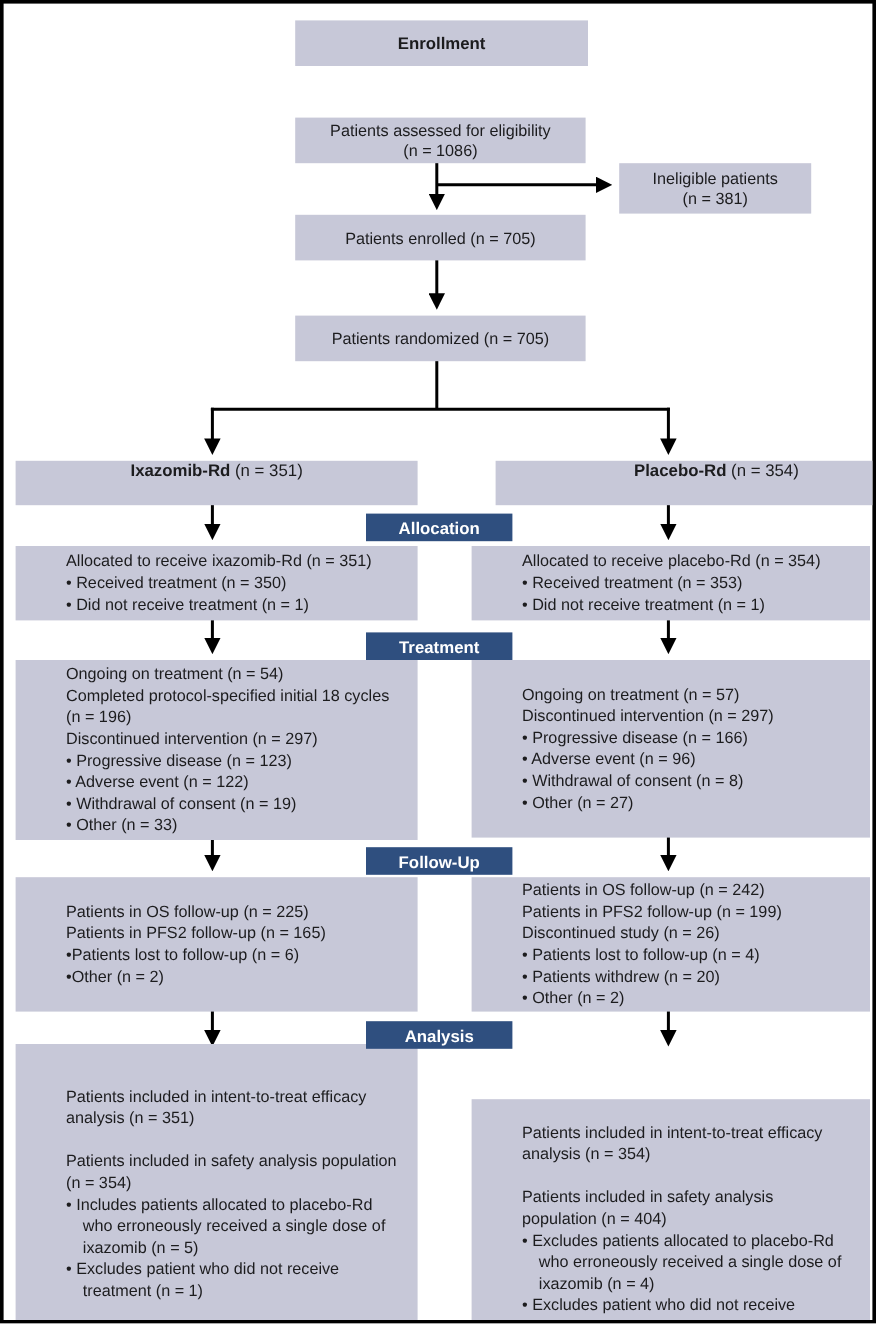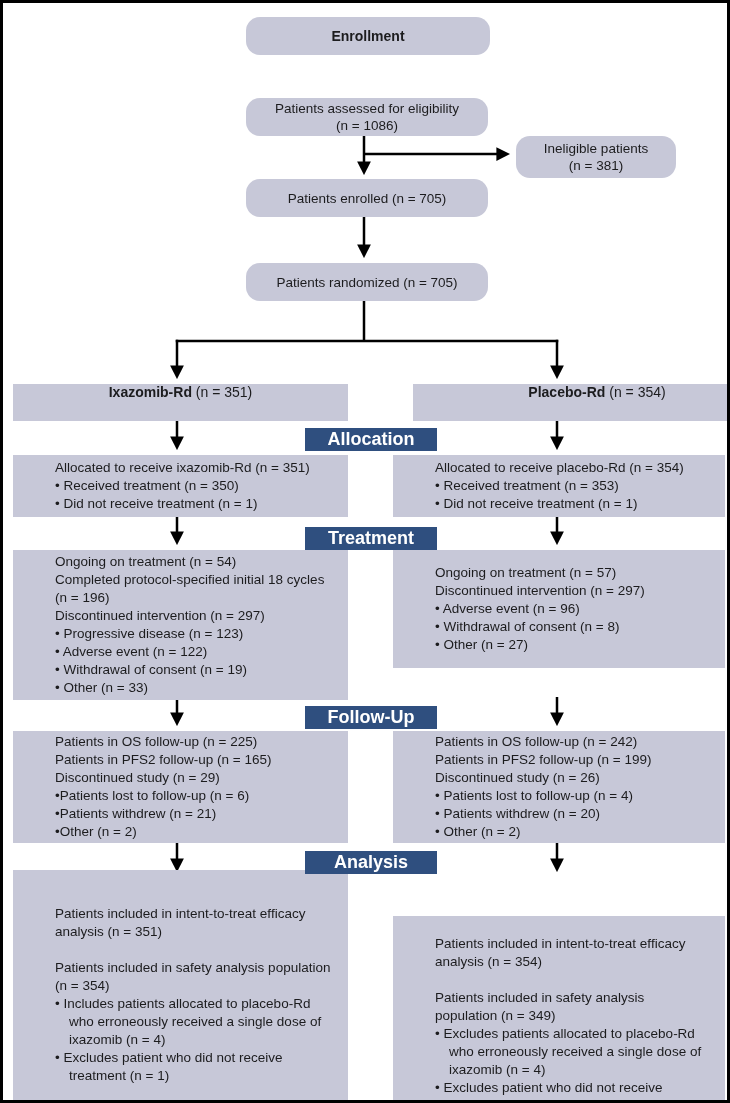--- a/index.html
+++ b/index.html
@@ -20,42 +20,42 @@
   .box {
     position: absolute;
     background: var(--box-fill, #c7c8d8);
     box-sizing: border-box;
     z-index: 2;
   }
   .center-box {
     display: flex; flex-direction: column;
     align-items: center; justify-content: center;
     text-align: center;
-    font-size: 13.5px; line-height: 17px; border-radius: 14px;
+    font-size: 13.5px; line-height: 17px;
   }
   .title-box { font-weight: bold; font-size: 14px; }
   .arm-header {
     display:flex; align-items:flex-start; justify-content:center;
     font-size: 14px; line-height: 16px;
   }
   .arm-header .b { font-weight: bold; }
   .content-box {
     display:flex; flex-direction:column; justify-content:center;
     font-size: 13.5px;
     padding: 0 16px 0 42px;
   }
   .content-box .line { line-height: 18px; min-height: 18px; }
   .content-box .bullet { padding-left: 14px; text-indent: -14px; }
   .banner {
     position:absolute;
-    width: 132px; height: 23px;
+    width: 122px; height: 23px;
     left: 302px;
     background: var(--banner-fill, #2f4f7f);
     color: var(--banner-text, #ffffff);
-    font-weight: bold; font-size: 18px;
+    font-weight: bold; font-size: 14px;
     display:flex; align-items:center; justify-content:center;
     z-index: 3;
   }
 </style>
 </head>
 <body>
 
 <div class="page">
 
   <svg class="connectors" viewBox="0 0 730 1103" xmlns="http://www.w3.org/2000/svg">
@@ -132,53 +132,52 @@
 
   <div class="box content-box" style="left:10px; top:547px; width:335px; height:150px;">
       <div class="line">Ongoing on treatment (n = 54)</div>
       <div class="line">Completed protocol-specified initial 18 cycles (n = 196)</div>
       <div class="line">Discontinued intervention (n = 297)</div>
       <div class="line bullet">• Progressive disease (n = 123)</div>
       <div class="line bullet">• Adverse event (n = 122)</div>
       <div class="line bullet">• Withdrawal of consent (n = 19)</div>
       <div class="line bullet">• Other (n = 33)</div>
     </div>
-  <div class="box content-box" style="left:390px; top:547px; width:332px; height:118px;">
+  <div class="box content-box" style="left:390px; top:547px; width:332px; height:148px;">
       <div class="line">Ongoing on treatment (n = 57)</div>
       <div class="line">Discontinued intervention (n = 297)</div>
+      <div class="line bullet">• Progressive disease (n = 166)</div>
       <div class="line bullet">• Adverse event (n = 96)</div>
       <div class="line bullet">• Withdrawal of consent (n = 8)</div>
       <div class="line bullet">• Other (n = 27)</div>
     </div>
 
   <div class="box content-box" style="left:10px; top:728px; width:335px; height:112px;">
       <div class="line">Patients in OS follow-up (n = 225)</div>
       <div class="line">Patients in PFS2 follow-up (n = 165)</div>
-      <div class="line">Discontinued study (n = 29)</div>
       <div class="line bullet">•Patients lost to follow-up (n = 6)</div>
-      <div class="line bullet">•Patients withdrew (n = 21)</div>
       <div class="line bullet">•Other (n = 2)</div>
     </div>
   <div class="box content-box" style="left:390px; top:728px; width:332px; height:112px;">
       <div class="line">Patients in OS follow-up (n = 242)</div>
       <div class="line">Patients in PFS2 follow-up (n = 199)</div>
       <div class="line">Discontinued study (n = 26)</div>
       <div class="line bullet">• Patients lost to follow-up (n = 4)</div>
       <div class="line bullet">• Patients withdrew (n = 20)</div>
       <div class="line bullet">• Other (n = 2)</div>
     </div>
 
   <div class="box content-box" style="left:10px; top:867px; width:335px; height:249px;">
       <div class="line">Patients included in intent-to-treat efficacy analysis (n = 351)</div>
       <div class="line"></div>
       <div class="line">Patients included in safety analysis population (n = 354)</div>
-      <div class="line bullet">• Includes patients allocated to placebo-Rd who erroneously received a single dose of ixazomib (n = 4)</div>
+      <div class="line bullet">• Includes patients allocated to placebo-Rd who erroneously received a single dose of ixazomib (n = 5)</div>
       <div class="line bullet">• Excludes patient who did not receive treatment (n = 1)</div>
     </div>
   <div class="box content-box" style="left:390px; top:874px; width:332px; height:217px;margin-top:39px;">
       <div class="line">Patients included in intent-to-treat efficacy analysis (n = 354)</div>
       <div class="line"></div>
-      <div class="line">Patients included in safety analysis population (n = 349)</div>
+      <div class="line">Patients included in safety analysis population (n = 404)</div>
       <div class="line bullet">• Excludes patients allocated to placebo-Rd who erroneously received a single dose of ixazomib (n = 4)</div>
       <div class="line bullet">• Excludes patient who did not receive treatment (n = 1)</div>
     </div>
 
 </div>
 
 </body></html>

